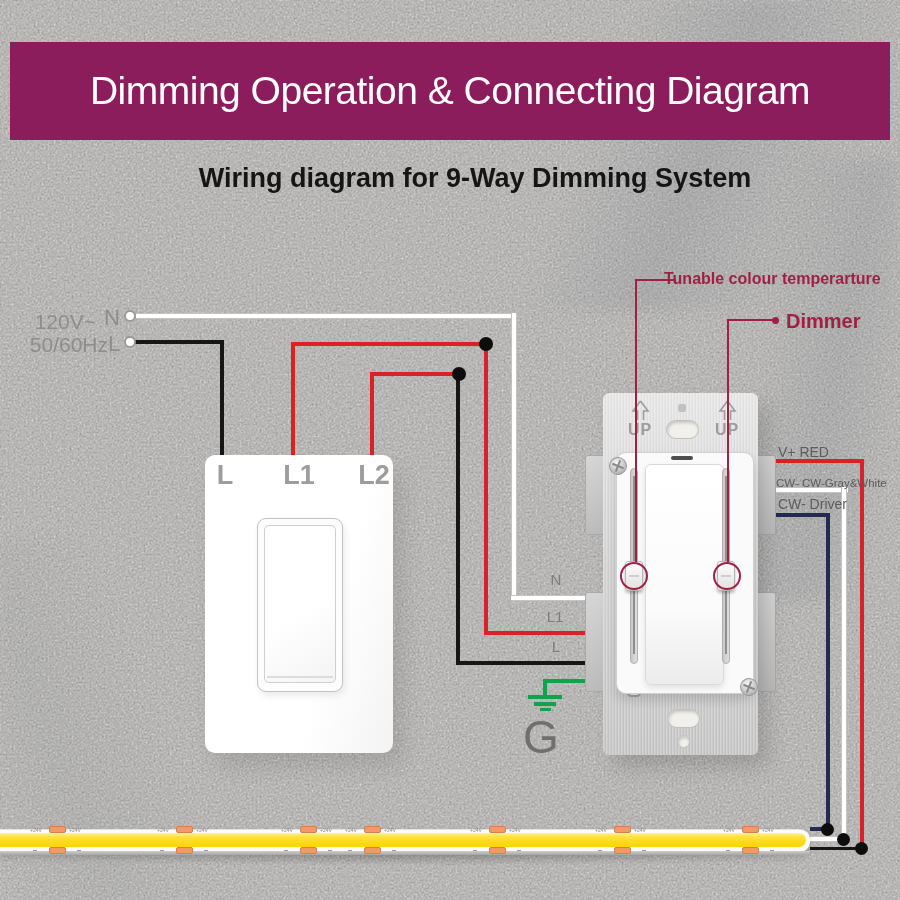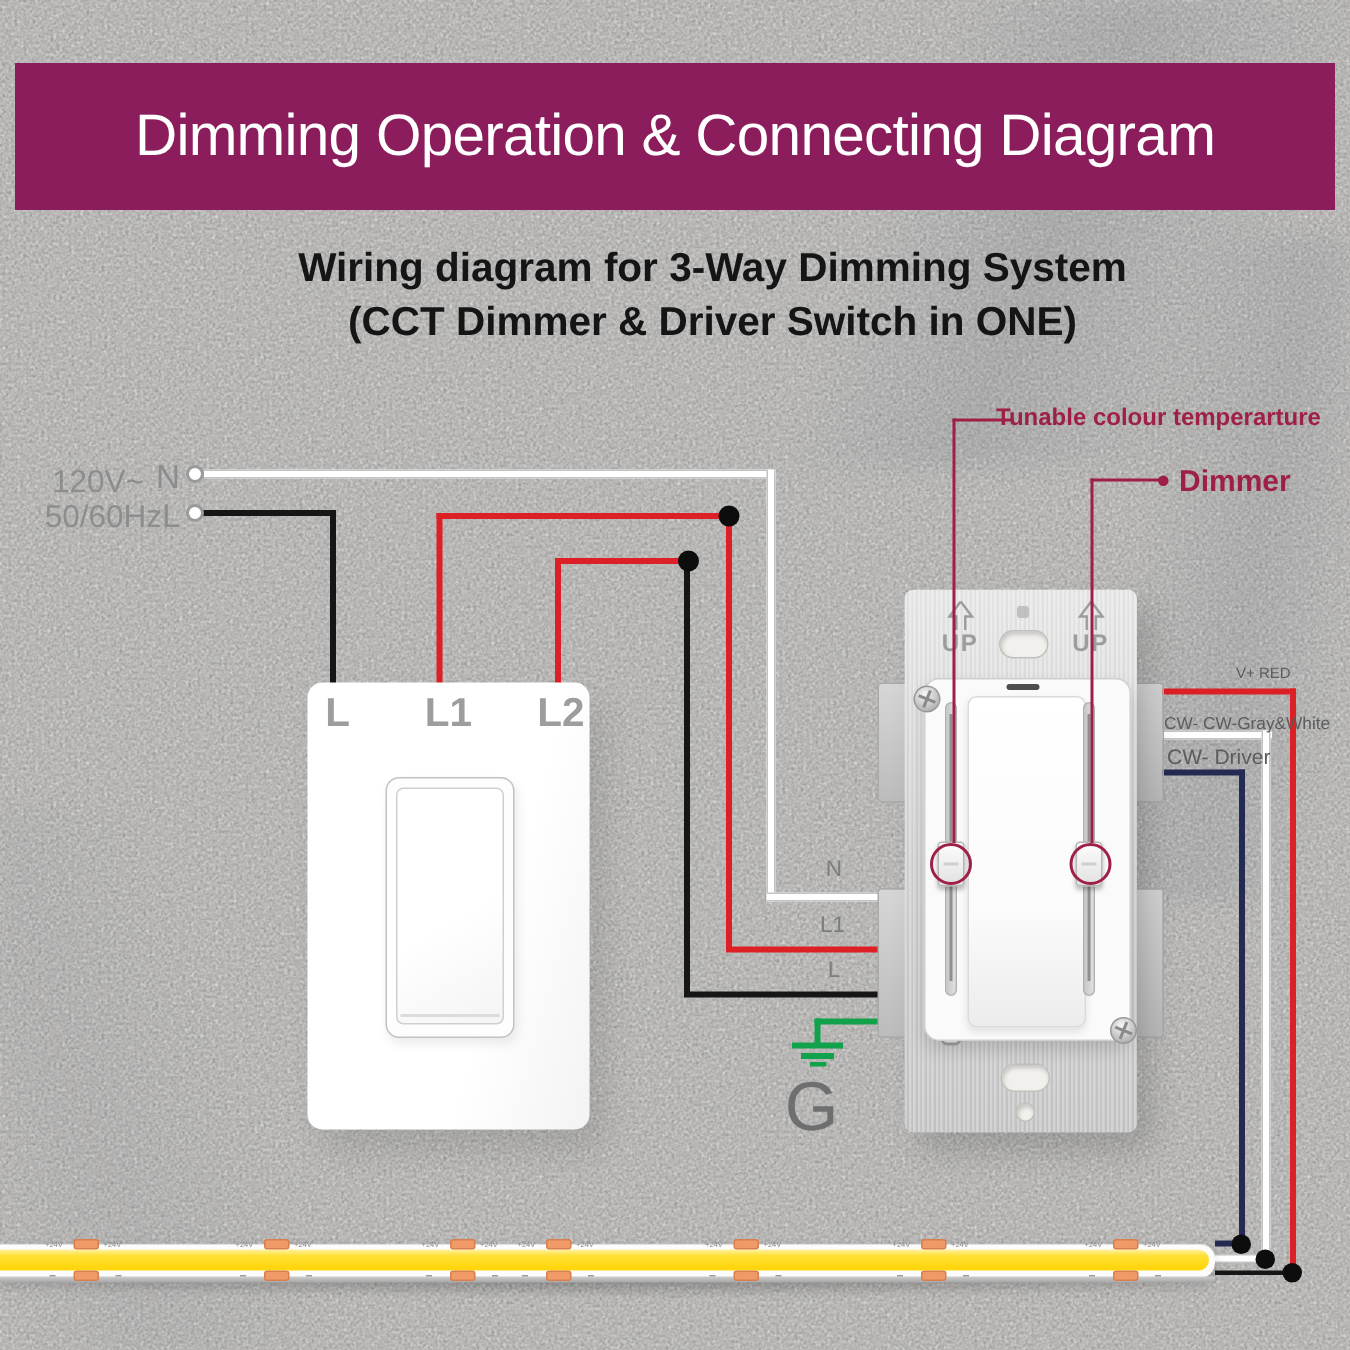--- a/index.html
+++ b/index.html
@@ -91,22 +91,21 @@
       </filter>
     <rect width="900" height="900" filter="url(#nz)" opacity="0.38"></rect>
   </svg>
   <div class="streak" style="left:480px;top:0;width:420px;height:310px;background:linear-gradient(112deg,rgba(255,255,255,0) 30%,rgba(120,123,132,.20) 52%,rgba(120,123,132,.07) 68%,rgba(255,255,255,0) 82%);"></div>
   <div class="streak" style="left:750px;top:160px;width:150px;height:440px;background:linear-gradient(100deg,rgba(255,255,255,0) 20%,rgba(118,120,128,.16) 55%,rgba(255,255,255,0) 85%);"></div>
   <div class="streak" style="left:0;top:540px;width:240px;height:360px;background:linear-gradient(250deg,rgba(255,255,255,0) 40%,rgba(135,135,140,.10) 70%,rgba(255,255,255,0) 95%);"></div>
 
   <div class="banner">
     <div class="banner-title">Dimming Operation &amp; Connecting Diagram</div>
   </div>
-  <div class="sub1">Wiring diagram for 3-Way Dimming System</div>
-  <div class="sub2">(CCT Dimmer &amp; Driver Switch in ONE)</div>
+  <div class="sub1">Wiring diagram for 9-Way Dimming System</div>
 
   <div class="t supply" style="left:12px;top:310px;">120V~</div>
   <div class="t supply" style="left:24px;top:333px;">50/60Hz</div>
   <div class="t nl" style="left:104px;top:305px;">N</div>
   <div class="t nl" style="left:108px;top:331px;">L</div>
   <div class="term" style="left:124px;top:310px;"></div>
   <div class="term" style="left:124px;top:336px;"></div>
 
   <div class="wwh" style="left:136px;top:313px;width:381px;"></div>
   <div class="wwv" style="left:511px;top:313px;height:288px;"></div>
@@ -183,21 +182,21 @@
   <div class="cm" style="left:635px;top:279px;width:41px;height:2px;"></div>
   <div class="cm" style="left:635px;top:279px;width:2px;height:283px;"></div>
   <div class="ccirc" style="left:620px;top:562px;"></div>
   <div class="ctext" style="left:664px;top:270px;font-size:16px;">Tunable colour temperarture</div>
   <div class="cbullet" style="left:772px;top:317px;"></div>
   <div class="cm" style="left:727px;top:319px;width:47px;height:2px;"></div>
   <div class="cm" style="left:727px;top:319px;width:2px;height:243px;"></div>
   <div class="ccirc" style="left:713px;top:562px;"></div>
   <div class="ctext" style="left:786px;top:310px;font-size:20px;">Dimmer</div>
 
-  <div class="outlabel" style="left:824px;top:444px;font-size:10px;">V+ RED</div>
+  <div class="outlabel" style="left:778px;top:444px;font-size:14px;">V+ RED</div>
   <div class="outlabel" style="left:776px;top:477px;font-size:11.5px;">CW- CW-Gray&amp;White</div>
   <div class="outlabel" style="left:778px;top:496px;font-size:14px;">CW- Driver</div>
 
   <div class="wr" style="left:770px;top:459px;width:94px;height:4px;"></div>
   <div class="wr" style="left:860px;top:459px;width:4px;height:390px;"></div>
   <div class="wb" style="left:810px;top:847px;width:47px;height:3px;"></div>
   <div class="dot" style="left:855px;top:842px;width:13px;height:13px;"></div>
 
   <div class="wwh" style="left:770px;top:487px;width:78px;"></div>
   <div class="wwv" style="left:841px;top:487px;height:352px;"></div>

